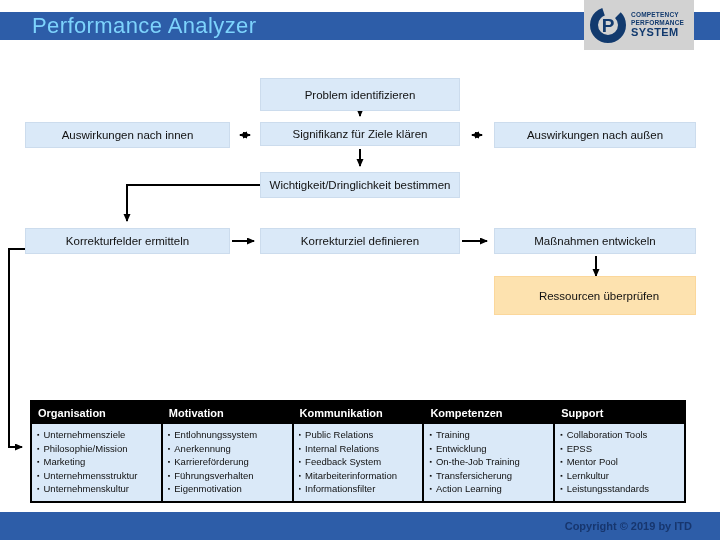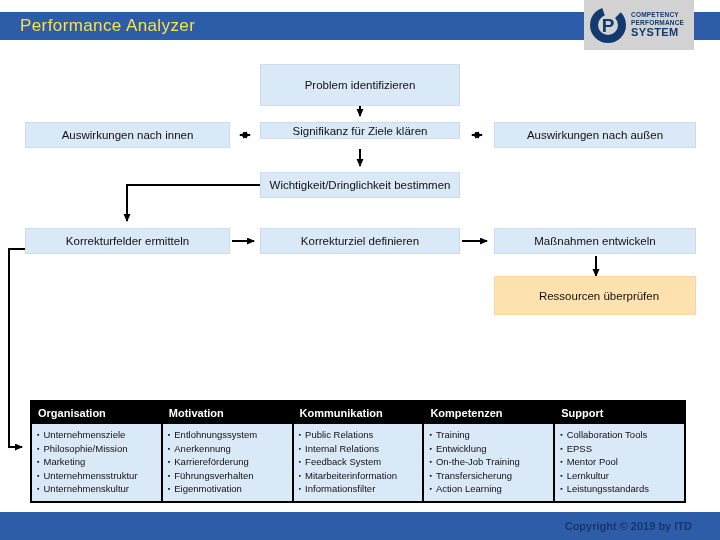--- a/index.html
+++ b/index.html
@@ -2,37 +2,37 @@
 <html><head>
 <meta charset="utf-8">
 <style>
   html,body{margin:0;padding:0;background:#fff;}
   .stage{position:relative;width:720px;height:540px;background:#fff;overflow:hidden;
          font-family:"Liberation Sans",sans-serif;}
 
   
   .topbar{position:absolute;left:0;top:12px;width:720px;height:28px;background:#2d5da8;
           display:flex;align-items:center;z-index:2;}
-  .title{color:#fde047;font-size:17px;letter-spacing:.4px;margin-left:20px;}
+  .title{color:#7dd3fc;font-size:22px;letter-spacing:.4px;margin-left:32px;}
 
   
   .logo{position:absolute;top:0;right:26px;width:110px;height:50px;background:#d2d2d2;
         display:flex;align-items:center;gap:3px;z-index:3;box-sizing:border-box;padding:3px 4px;}
   .logo-text{display:flex;flex-direction:column;line-height:1.15;color:#123a6e;}
   .logo-l1,.logo-l2{font-size:6.5px;font-weight:bold;letter-spacing:.2px;}
   .logo-l3{font-size:11px;font-weight:bold;letter-spacing:.4px;}
 
   
   .fbox{position:absolute;background:#dae9f8;border:1px solid #ccdced;box-sizing:border-box;
         display:flex;align-items:center;justify-content:center;font-size:11.5px;color:#111;
         z-index:2;white-space:nowrap;}
   .fbox.orange{background:#fde2af;border-color:#fbd79b;}
-  .b-problem{left:260px;top:64px;width:200px;height:42px;}
+  .b-problem{left:260px;top:78px;width:200px;height:33px;}
   .b-inner{left:25px;top:122px;width:205px;height:26px;}
-  .b-signif{left:260px;top:122px;width:200px;height:17px;text-align:right;}
+  .b-signif{left:260px;top:122px;width:200px;height:24px;text-align:right;}
   .b-outer{left:494px;top:122px;width:202px;height:26px;}
   .b-wicht{left:260px;top:172px;width:200px;height:26px;}
   .b-felder{left:25px;top:228px;width:205px;height:26px;}
   .b-ziel{left:260px;top:228px;width:200px;height:26px;}
   .b-mass{left:494px;top:228px;width:202px;height:26px;}
   .b-ress{left:494px;top:276px;width:202px;height:39px;padding-left:8px;}
 
   .connectors{position:absolute;left:0;top:0;z-index:1;pointer-events:none;}
 
   

